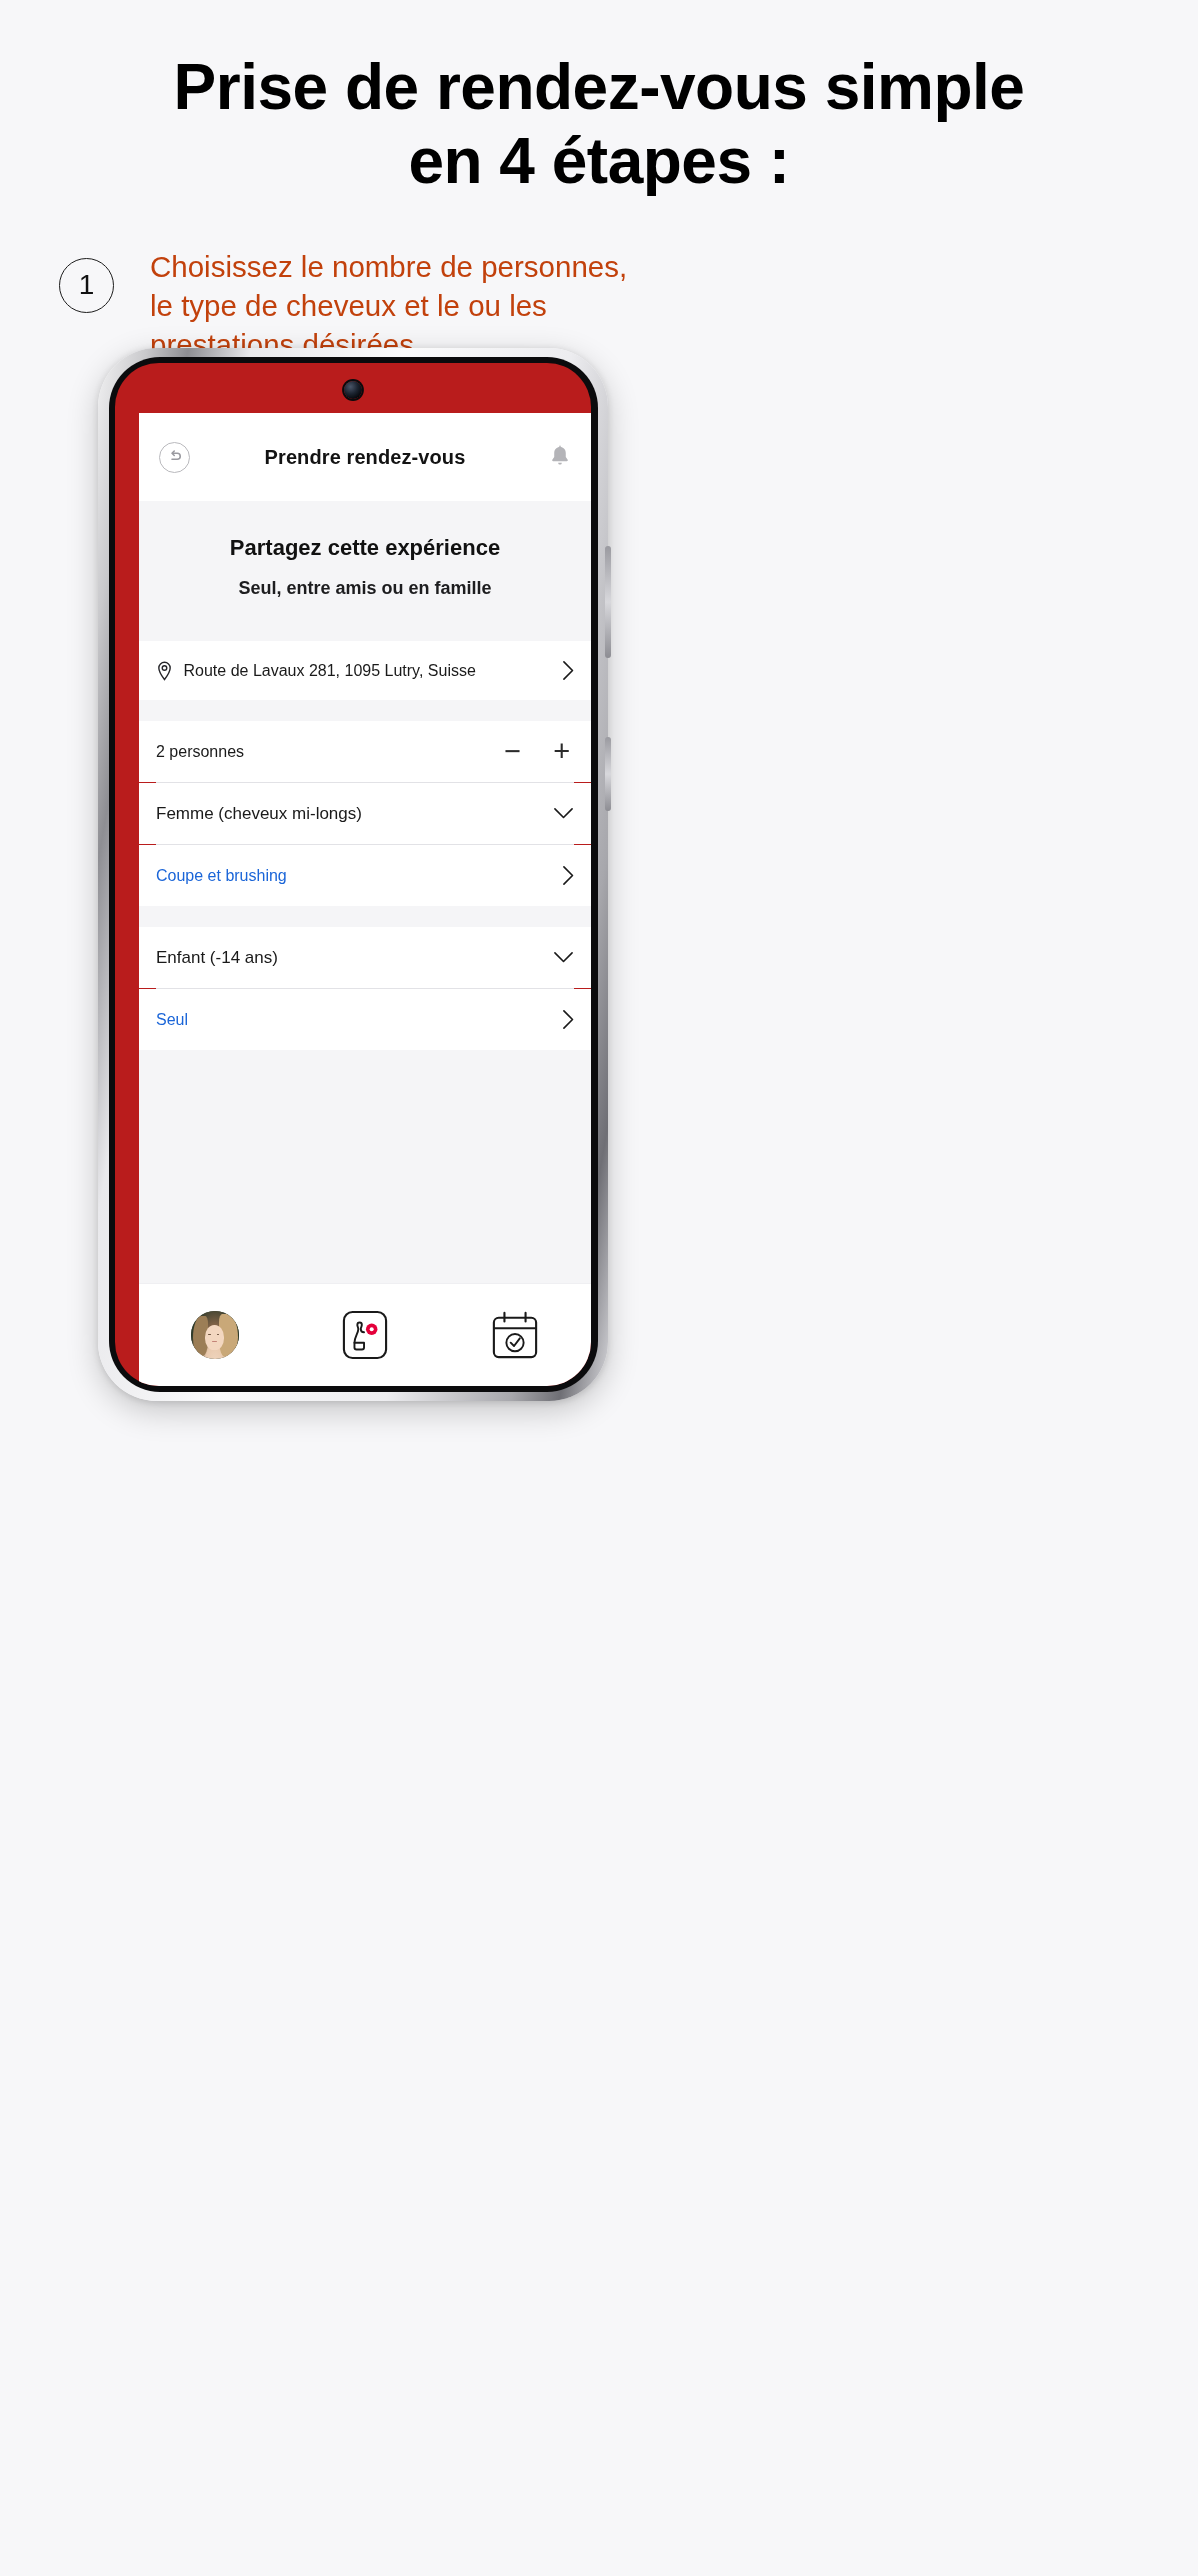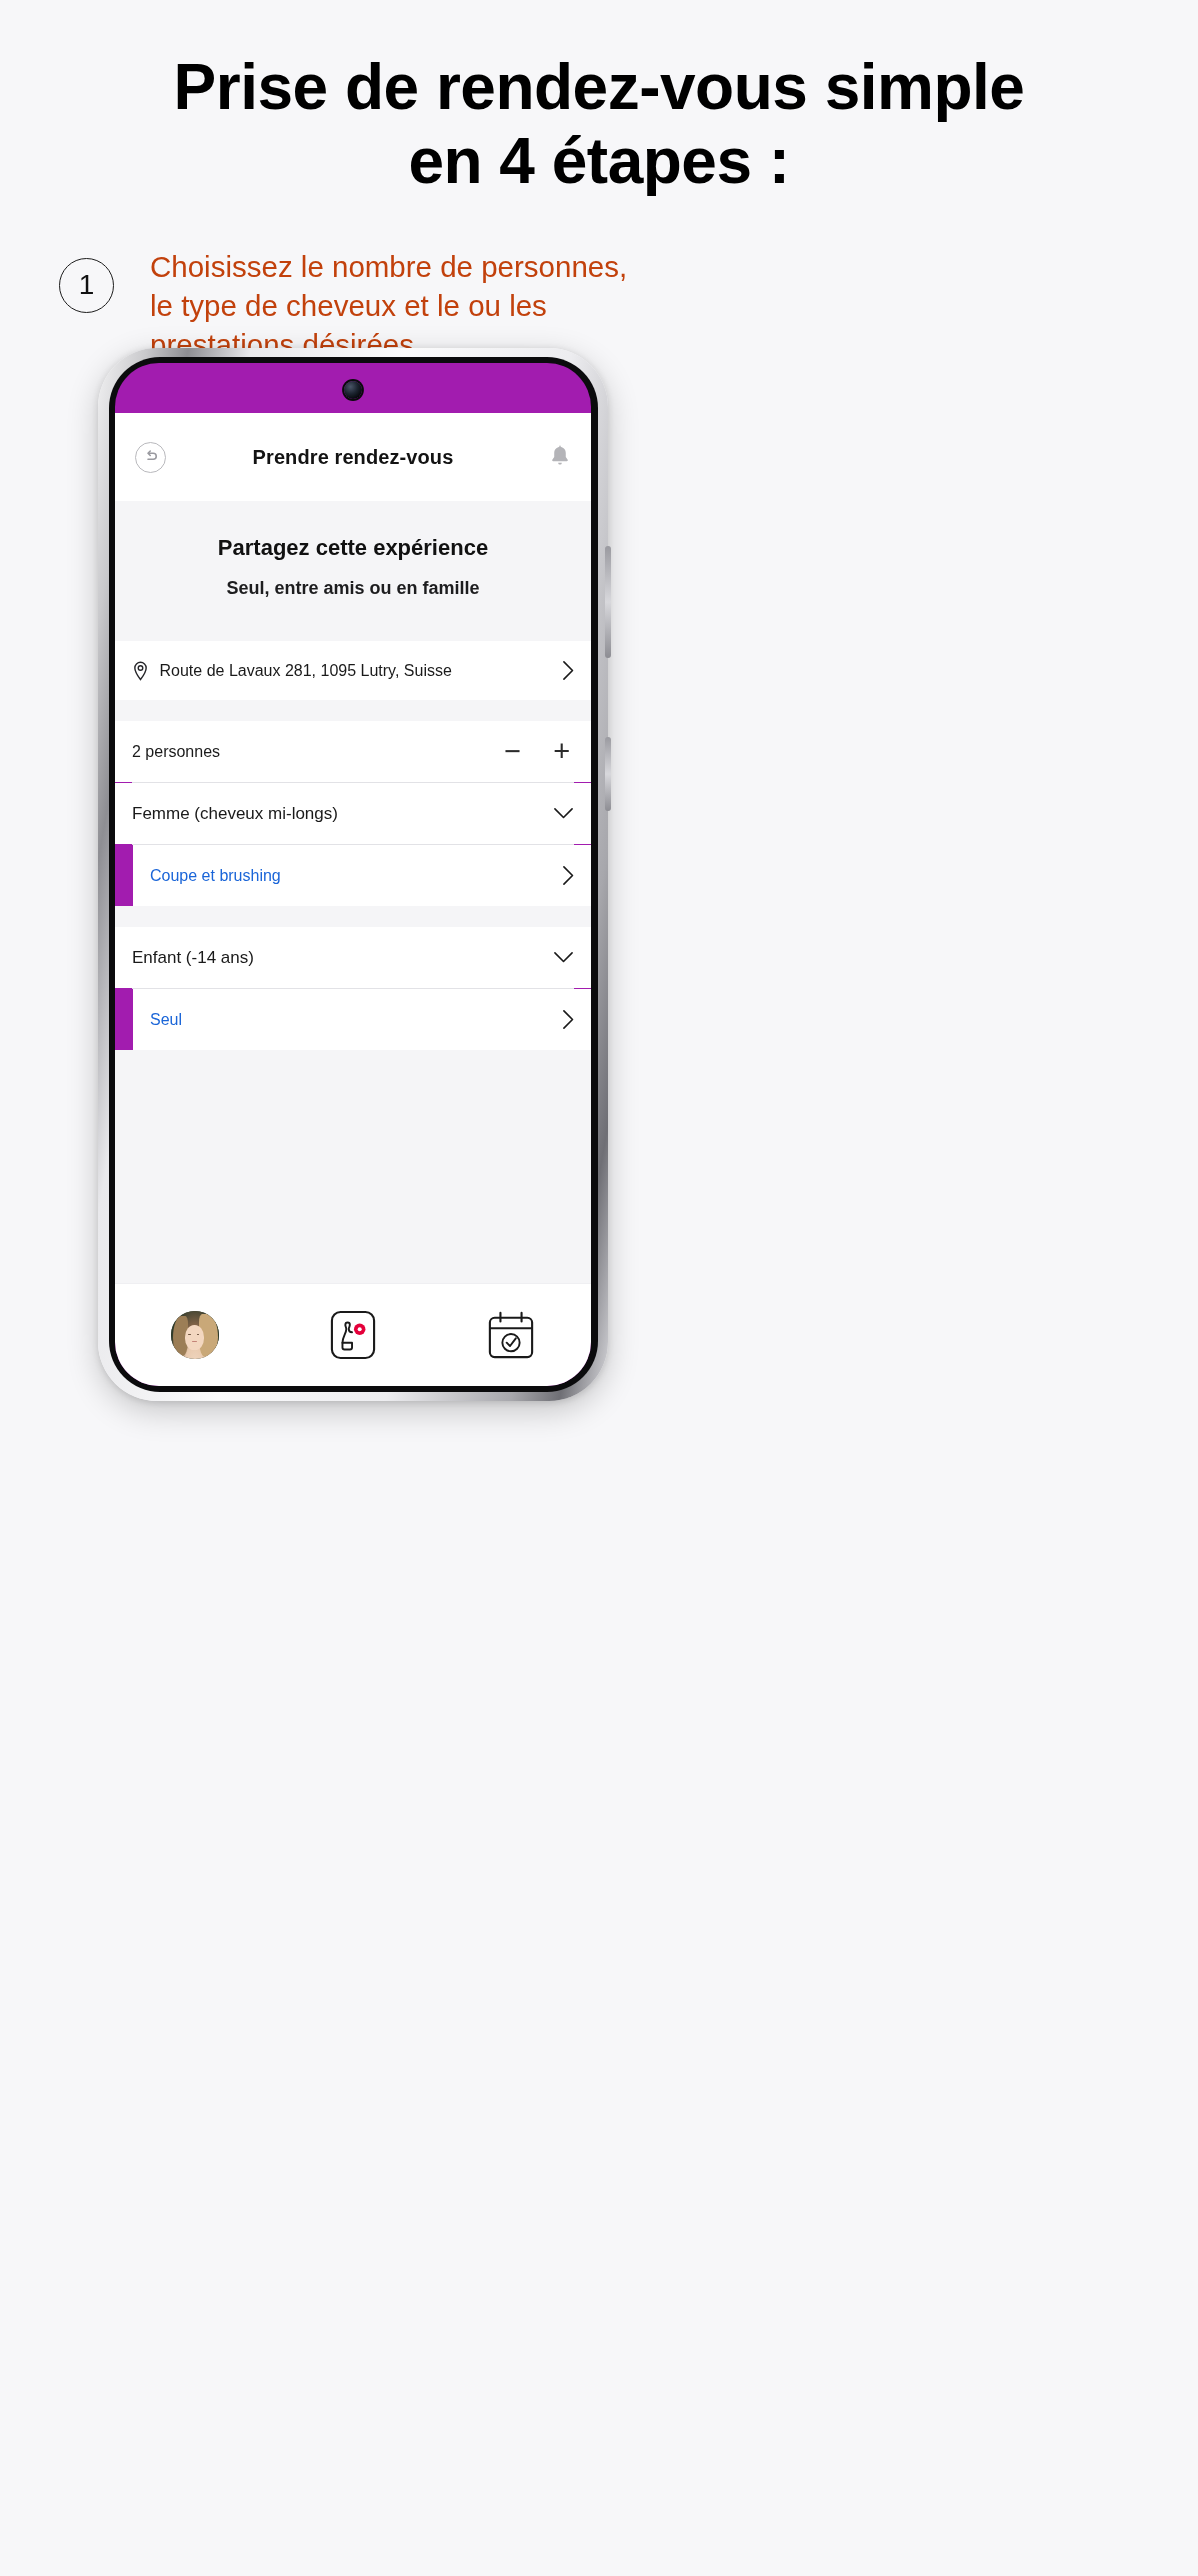--- a/index.html
+++ b/index.html
@@ -80,24 +80,25 @@
     position: absolute;
     left: 10.5px; top: 8.6px; right: 10.5px; bottom: 8.6px;
     border-radius: 51px;
     background: #0b0b0d;
   }
   
   .screen {
     position: absolute;
     left: 17px; top: 15.2px; right: 17px; bottom: 15.2px;
     border-radius: 44px;
-    background: #a21caf;
+    background: #b91c1c;
     overflow: hidden;
     display: flex;
     flex-direction: column;
+    padding-left: 24px;
   }
   .camera {
     position: absolute;
     top: 18px; left: 50%;
     transform: translateX(-50%);
     width: 18px; height: 18px;
     border-radius: 50%;
     background: radial-gradient(circle at 36% 32%, #4a5568 0%, #1c2430 42%, #05070b 75%);
     box-shadow: 0 0 0 1.9px #0a0a0c;
     z-index: 5;
@@ -168,21 +169,21 @@
   .gap-band { background: #f5f5f7; height: 21px; flex: 0 0 auto; }
 
   .row-counter { height: 61px; justify-content: space-between; }
   .row-counter .cnt-label { font-size: 16px; color: #1a1a1a; }
   .counter-ctrls { display: flex; align-items: center; gap: 32px; padding-right: 3.8px; }
   .ctrl { font-size: 29px; color: #2b2b2b; line-height: 1; font-weight: 300; cursor: default; }
 
   .row-person { height: 61px; justify-content: space-between; }
   .row-person .p-label { font-size: 17px; color: #1a1a1a; }
 
-  .row-service { height: 61px; justify-content: space-between; margin-left: 18px; }
+  .row-service { height: 61px; justify-content: space-between; }
   .row-service .s-label { font-size: 16px; color: #1a65d8; }
 
   .divider { height: 1px; background: #e2e2e6; margin: 0 17px; flex: 0 0 auto; }
 
   .filler { flex: 1 1 auto; background: #f5f5f7; }
 
   
   .bottom-nav {
     height: 103px;
     background: #fff;

